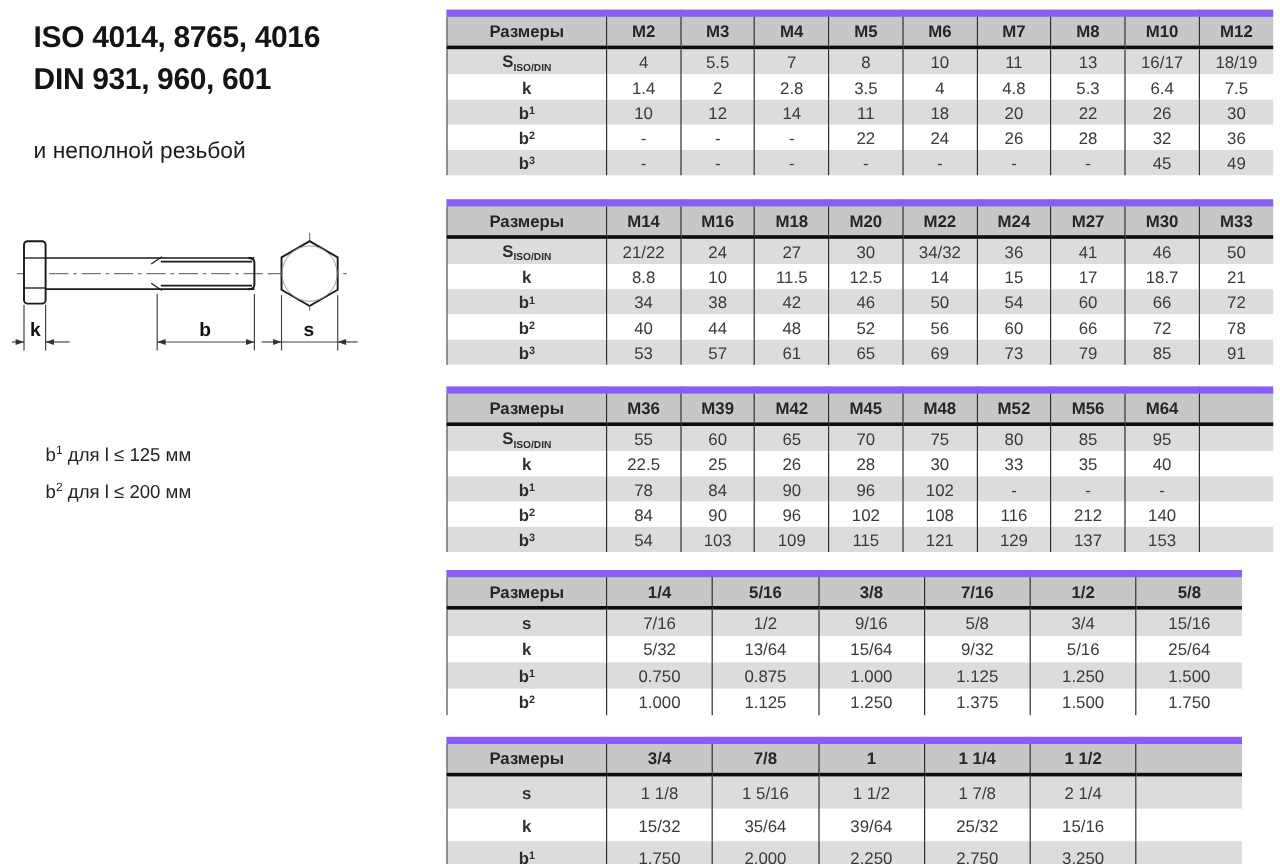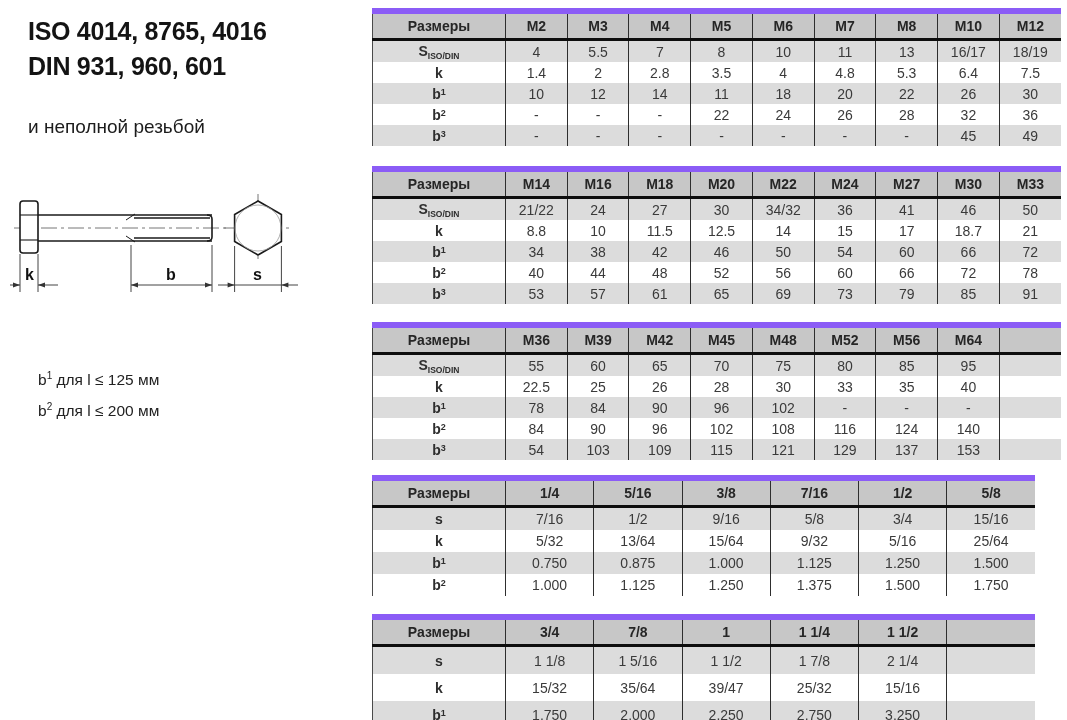--- a/index.html
+++ b/index.html
@@ -334,21 +334,21 @@
           <td></td>
         </tr>
         <tr>
           <th><span class="lbl">b<sup>2</sup></span></th>
           <td>84</td>
           <td>90</td>
           <td>96</td>
           <td>102</td>
           <td>108</td>
           <td>116</td>
-          <td>124</td>
+          <td>212</td>
           <td>140</td>
           <td></td>
         </tr>
         <tr>
           <th><span class="lbl">b<sup>3</sup></span></th>
           <td>54</td>
           <td>103</td>
           <td>109</td>
           <td>115</td>
           <td>121</td>
@@ -435,21 +435,21 @@
           <td>1 5/16</td>
           <td>1 1/2</td>
           <td>1 7/8</td>
           <td>2 1/4</td>
           <td></td>
         </tr>
         <tr>
           <th><span class="lbl">k</span></th>
           <td>15/32</td>
           <td>35/64</td>
-          <td>39/47</td>
+          <td>39/64</td>
           <td>25/32</td>
           <td>15/16</td>
           <td></td>
         </tr>
         <tr>
           <th><span class="lbl">b<sup>1</sup></span></th>
           <td>1.750</td>
           <td>2.000</td>
           <td>2.250</td>
           <td>2.750</td>

